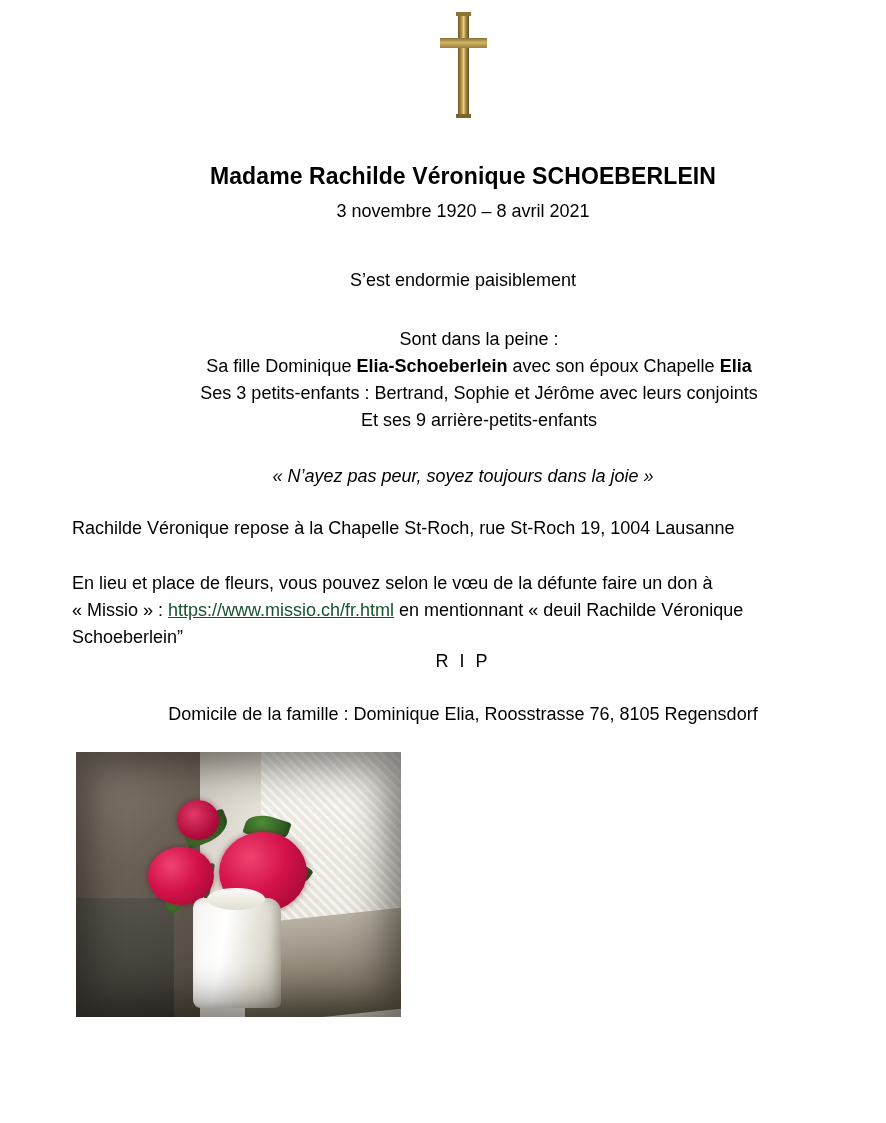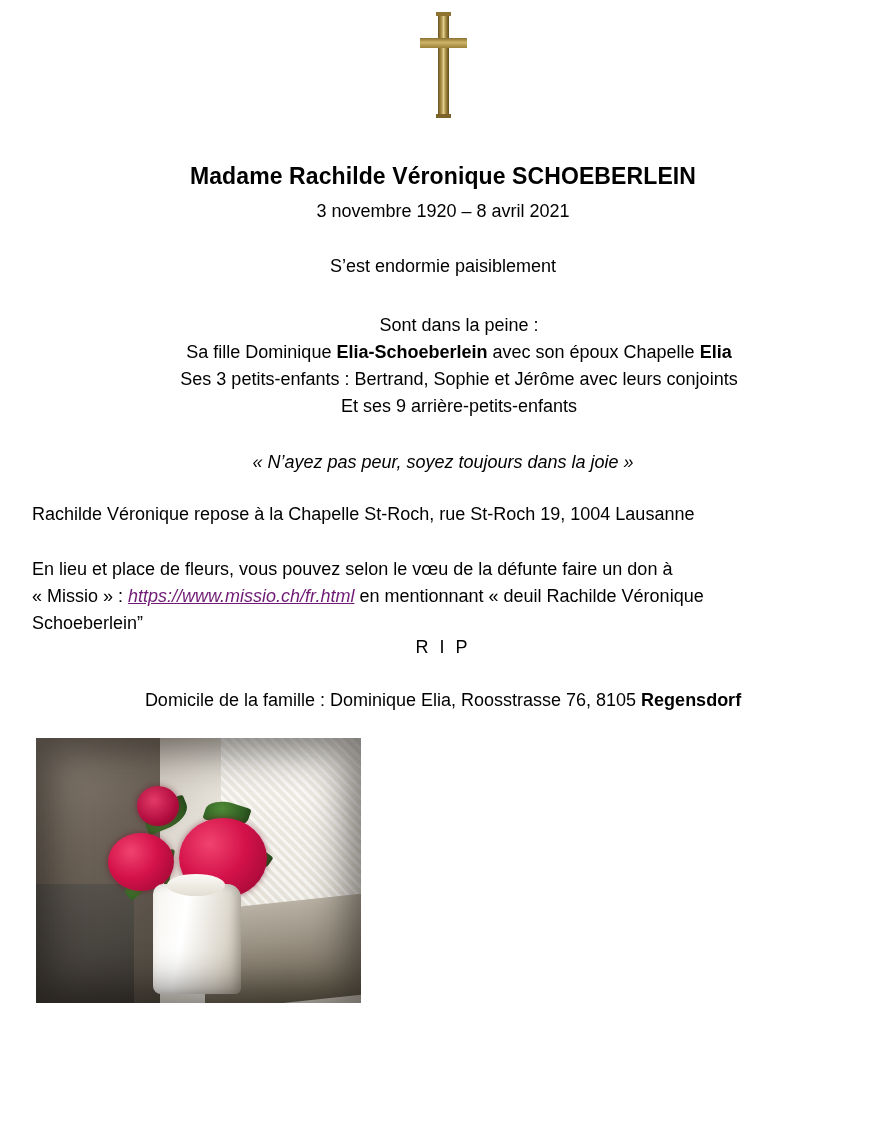--- a/index.html
+++ b/index.html
@@ -13,20 +13,21 @@
     position: relative;
     font-family: "Liberation Sans", sans-serif;
     color: #000000;
     overflow: hidden;
   }
   .page {
     width: 886px;
     height: 963px;
     position: relative;
     box-sizing: border-box;
+    padding-left: 40px;
   }
 
   
   .cross-wrap {
     width: 100%;
     display: flex;
     justify-content: center;
     padding-top: 12px;
   }
   .cross {
@@ -74,21 +75,21 @@
     font-weight: bold;
     letter-spacing: 0.1px;
     margin-top: 45px;
   }
   .dates {
     font-size: 18px;
     margin-top: 11px;
   }
   .sleep {
     font-size: 18px;
-    margin-top: 34px;
+    margin-top: 48px;
   }
 
   .body-block {
     margin-top: 35px;
     padding-left: 32px;
     font-size: 18px;
     line-height: 27px;
   }
   .body-block .line { white-space: nowrap; text-align: center; }
   .body-block b { font-weight: bold; margin-top: 20px; }
@@ -102,37 +103,36 @@
 
   .para {
     margin-top: 28px;
     padding-left: 32px;
     padding-right: 14px;
     font-size: 18px;
     line-height: 27px;
   }
 
   a.link {
-    color: #701a75;
+    color: #14532d;
     text-decoration: underline;
-    font-style: italic;
   }
 
   .rip {
     text-align: center;
     font-size: 18px;
     letter-spacing: 3px;
   }
 
   .domicile {
     margin-top: 32px;
     text-align: center;
     font-size: 18px;
   }
-  .domicile b { font-weight: bold; }
+  .domicile b { font-weight: normal; }
 
   
   .photo-wrap {
     margin-top: 27px;
     padding-left: 36px;
   }
   .photo {
     position: relative;
     width: 325px;
     height: 265px;

